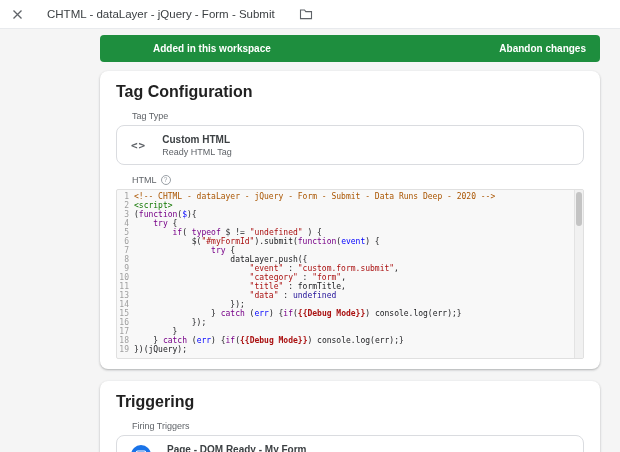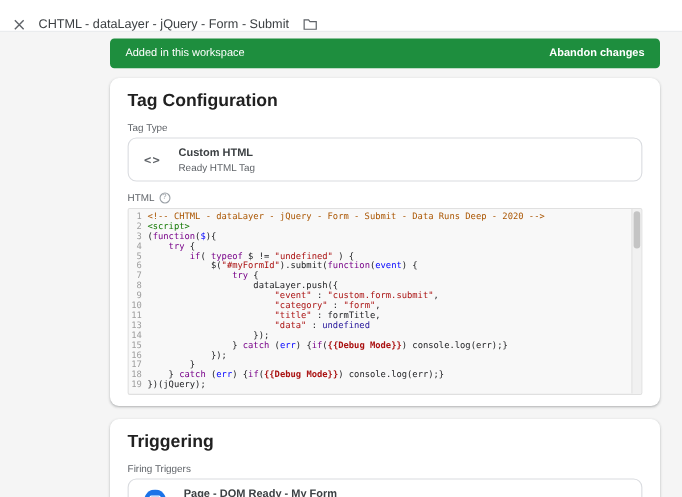--- a/index.html
+++ b/index.html
@@ -6,45 +6,45 @@
   html,body { margin:0; padding:0; }
   body {
     width:620px; height:452px; overflow:hidden;
     background:#f5f5f5;
     font-family:"Liberation Sans", sans-serif;
     color:#3c4043;
   }
   
   .header {
     height:29px; background:#fff; border-bottom:1px solid #e8eaed;
-    display:flex; align-items:flex-end; padding:0 12px; gap:12px;
+    display:flex; align-items:center; padding:0 12px; gap:24px;
   }
   .icon-btn { display:inline-flex; align-items:center; justify-content:center; cursor:pointer; }
   .header-title { font-size:11.5px; color:#3c4043; }
   
   .content { padding:6px 20px 0 100px; }
   
   .banner {
     background:#1e8e3e; border-radius:4px; height:27px;
     display:flex; align-items:center; justify-content:space-between;
     padding:0 14px; margin-bottom:9px;
   }
-  .banner-msg { color:#fff; font-size:10px; font-weight:normal; }
+  .banner-msg { color:#fff; font-size:10px; font-weight:bold;margin-left:39px; }
   .banner-btn {
     color:#fff; font-size:10px; font-weight:bold; background:none; border:none;
     cursor:pointer; font-family:inherit; padding:0;
   }
   
   .card {
     background:#fff; border-radius:8px;
     box-shadow:0 1px 2px rgba(60,64,67,.28), 0 1px 3px rgba(60,64,67,.12);
     padding:8px 16px 10px; margin-bottom:12px;
   }
   .card h2 { font-size:16px; font-weight:bold; color:#212121; margin:4px 0 10px; }
-  .field-label { font-size:9px; color:#5f6368; margin:6px 0 4px; }
+  .field-label { font-size:9px; color:#5f6368; margin:6px 16px 4px; }
   .label-with-help { display:flex; align-items:center; gap:4px; margin-top:10px; }
   .help-circle {
     width:10px; height:10px; border:1px solid #9aa0a6; border-radius:50%;
     color:#9aa0a6; font-size:7px; line-height:8px; text-align:center; cursor:pointer;
   }
   
   .select-row {
     border:1px solid #dadce0; border-radius:8px;
     padding:6px 14px; display:flex; align-items:center; gap:16px; cursor:pointer;
     min-height:40px;

